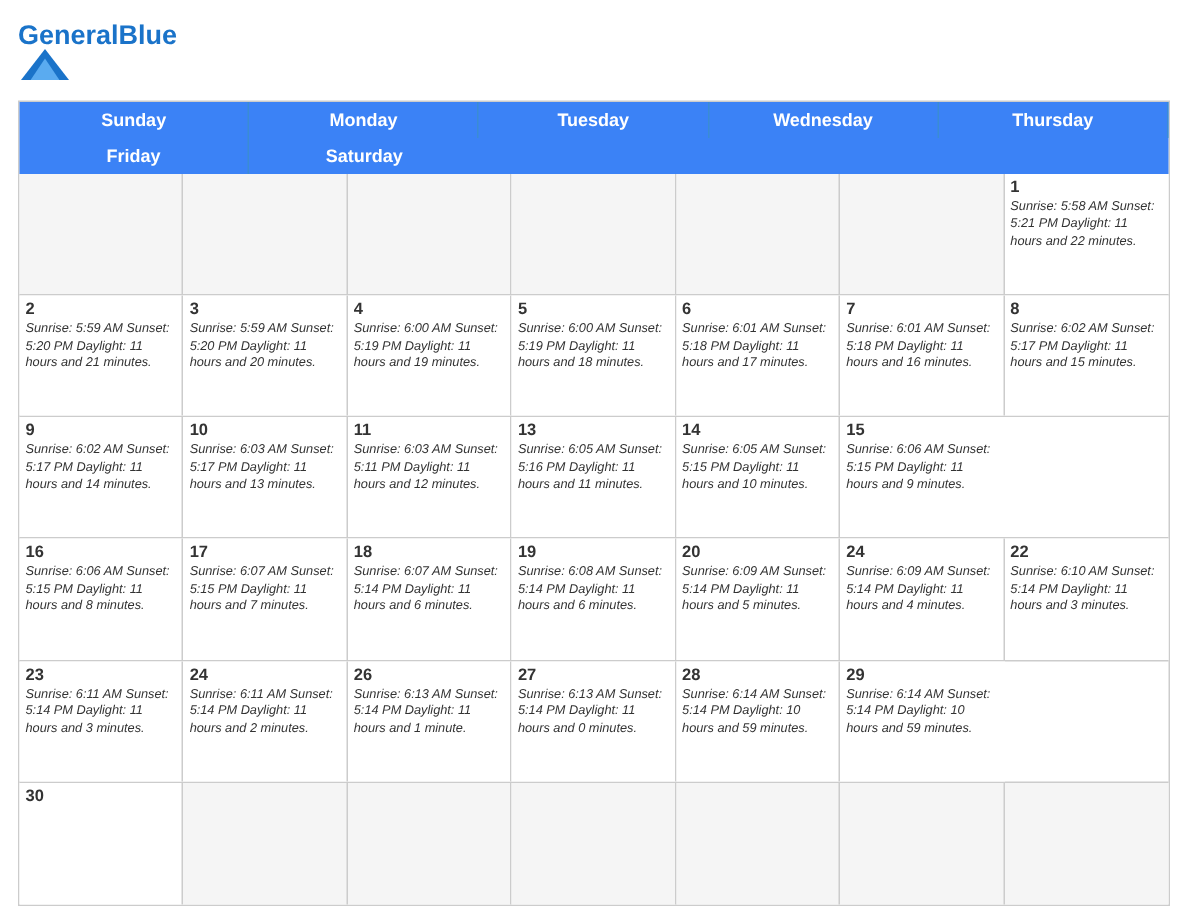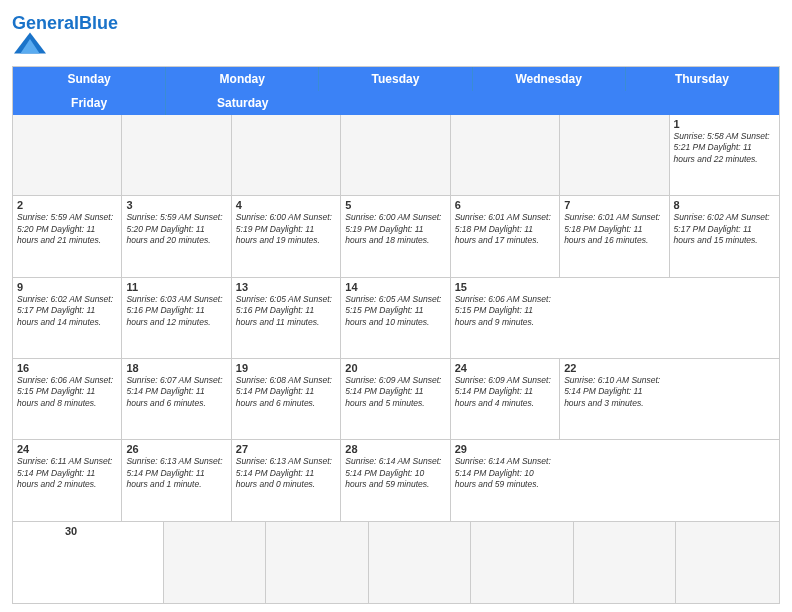--- a/index.html
+++ b/index.html
@@ -79,21 +79,21 @@
     .calendar-body {
       flex: 1;
       display: grid;
       grid-template-rows: repeat(6, 1fr);
     }
     .calendar-row {
       display: grid;
       grid-template-columns: repeat(7, 1fr);
       border-bottom: 1px solid #ccc;
     }
-    .calendar-row:last-child { border-bottom: none; margin-left: 48px; }
+    .calendar-row:last-child { border-bottom: none; }
     .cell {
       border-right: 1px solid #ccc;
       padding: 3px 4px;
       font-size: 9px;
       color: #333;
       background: #fff;
       overflow: hidden;
       position: relative;
     }
     .cell:last-child { border-right: none; }
@@ -212,23 +212,30 @@
         </div>
         <div class="calendar-row">
           <div class="cell">
             <span class="cell-num">9</span>
             <div class="cell-info">Sunrise: 6:02 AM
 Sunset: 5:17 PM
 Daylight: 11 hours
 and 14 minutes.</div>
           </div>
           <div class="cell">
+            <span class="cell-num">10</span>
+            <div class="cell-info">Sunrise: 6:03 AM
+Sunset: 5:17 PM
+Daylight: 11 hours
+and 13 minutes.</div>
+          </div>
+          <div class="cell">
             <span class="cell-num">11</span>
             <div class="cell-info">Sunrise: 6:03 AM
-Sunset: 5:16 PM
+Sunset: 5:11 PM
 Daylight: 11 hours
 and 12 minutes.</div>
           </div>
           <div class="cell">
             <span class="cell-num">13</span>
             <div class="cell-info">Sunrise: 6:05 AM
 Sunset: 5:16 PM
 Daylight: 11 hours
 and 11 minutes.</div>
           </div>
@@ -249,20 +256,27 @@
         </div>
         <div class="calendar-row">
           <div class="cell">
             <span class="cell-num">16</span>
             <div class="cell-info">Sunrise: 6:06 AM
 Sunset: 5:15 PM
 Daylight: 11 hours
 and 8 minutes.</div>
           </div>
           <div class="cell">
+            <span class="cell-num">17</span>
+            <div class="cell-info">Sunrise: 6:07 AM
+Sunset: 5:15 PM
+Daylight: 11 hours
+and 7 minutes.</div>
+          </div>
+          <div class="cell">
             <span class="cell-num">18</span>
             <div class="cell-info">Sunrise: 6:07 AM
 Sunset: 5:14 PM
 Daylight: 11 hours
 and 6 minutes.</div>
           </div>
           <div class="cell">
             <span class="cell-num">19</span>
             <div class="cell-info">Sunrise: 6:08 AM
 Sunset: 5:14 PM
@@ -285,20 +299,27 @@
           </div>
           <div class="cell">
             <span class="cell-num">22</span>
             <div class="cell-info">Sunrise: 6:10 AM
 Sunset: 5:14 PM
 Daylight: 11 hours
 and 3 minutes.</div>
           </div>
         </div>
         <div class="calendar-row">
+          <div class="cell">
+            <span class="cell-num">23</span>
+            <div class="cell-info">Sunrise: 6:11 AM
+Sunset: 5:14 PM
+Daylight: 11 hours
+and 3 minutes.</div>
+          </div>
           <div class="cell">
             <span class="cell-num">24</span>
             <div class="cell-info">Sunrise: 6:11 AM
 Sunset: 5:14 PM
 Daylight: 11 hours
 and 2 minutes.</div>
           </div>
           <div class="cell">
             <span class="cell-num">26</span>
             <div class="cell-info">Sunrise: 6:13 AM

